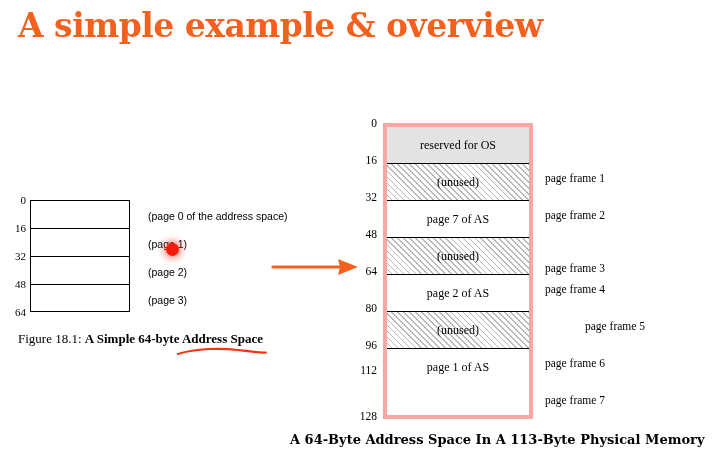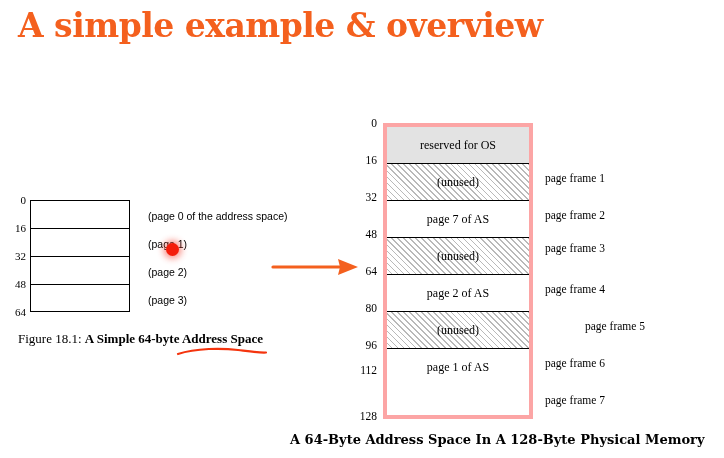--- a/index.html
+++ b/index.html
@@ -248,22 +248,22 @@
       <div class="frame shaded">(unused)</div>
       <div class="frame">page 7 of AS</div>
       <div class="frame shaded">(unused)</div>
       <div class="frame">page 2 of AS</div>
       <div class="frame shaded">(unused)</div>
       <div class="frame last">page 1 of AS</div>
     </div>
 
     <div class="plabel" style="top:62px;">page frame 1</div>
     <div class="plabel" style="top:99px;">page frame 2</div>
-    <div class="plabel" style="top:132px;text-align:right;">page frame 3</div>
+    <div class="plabel" style="top:152px;text-align:right;">page frame 3</div>
     <div class="plabel" style="top:173px;">page frame 4</div>
     <div class="plabel" style="top:210px;padding-left:40px;">page frame 5</div>
     <div class="plabel" style="top:247px;">page frame 6</div>
     <div class="plabel" style="top:284px;">page frame 7</div>
   </div>
 
-  <div id="right-caption">A 64-Byte Address Space In A 128-Byte Physical Memory</div>
+  <div id="right-caption">A 64-Byte Address Space In A 113-Byte Physical Memory</div>
 
 </div>
 
 </body></html>

